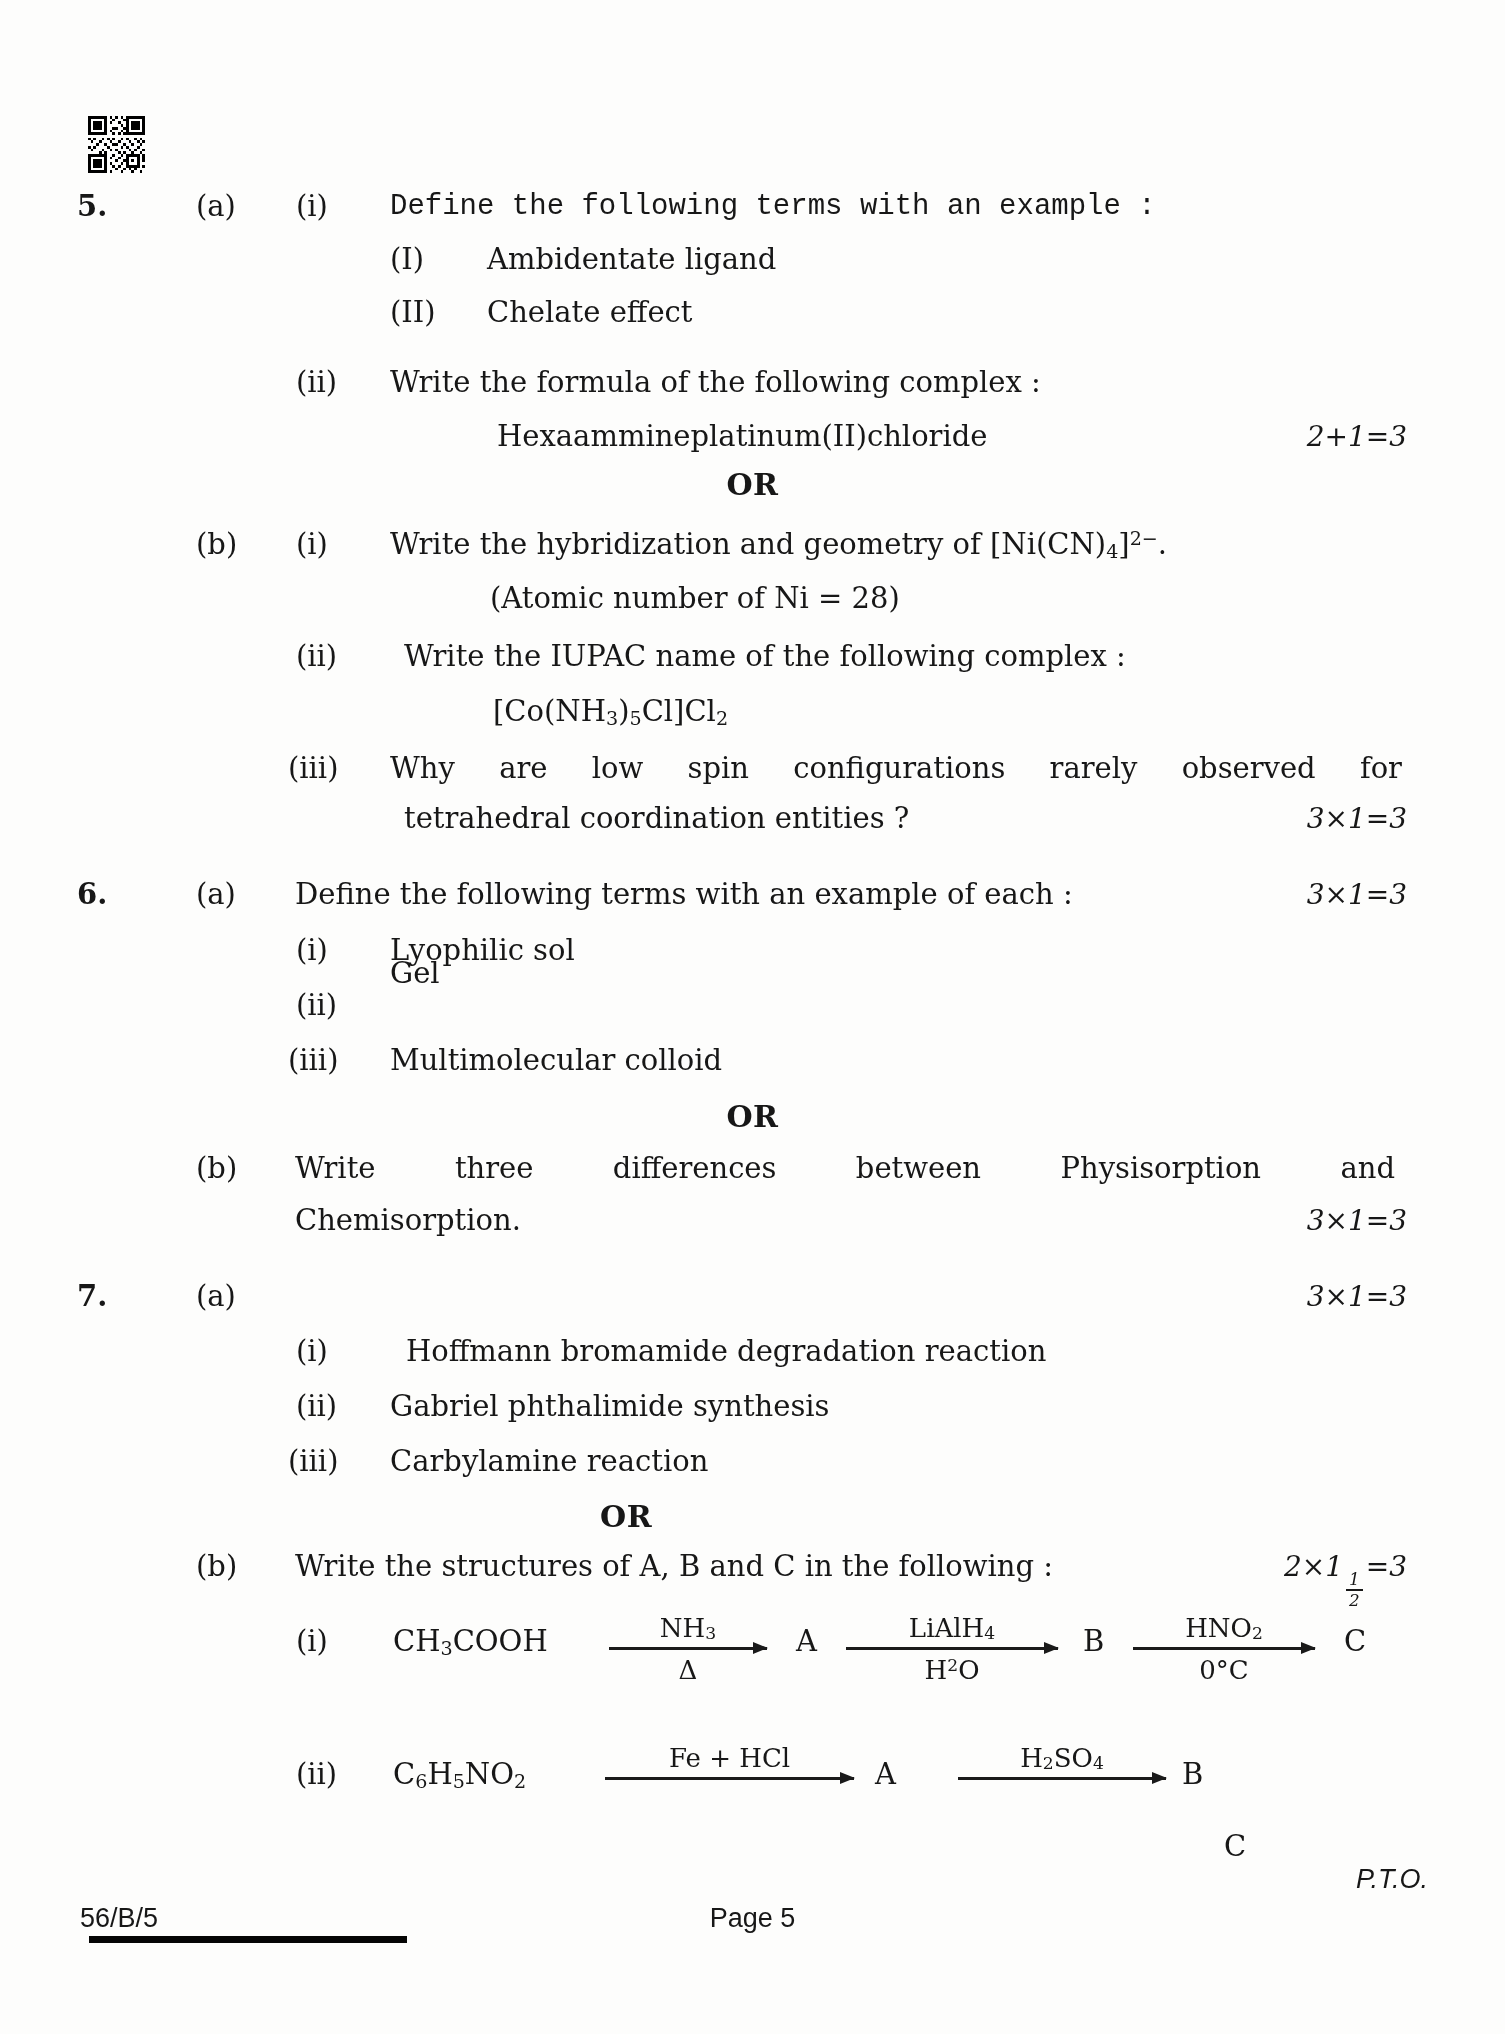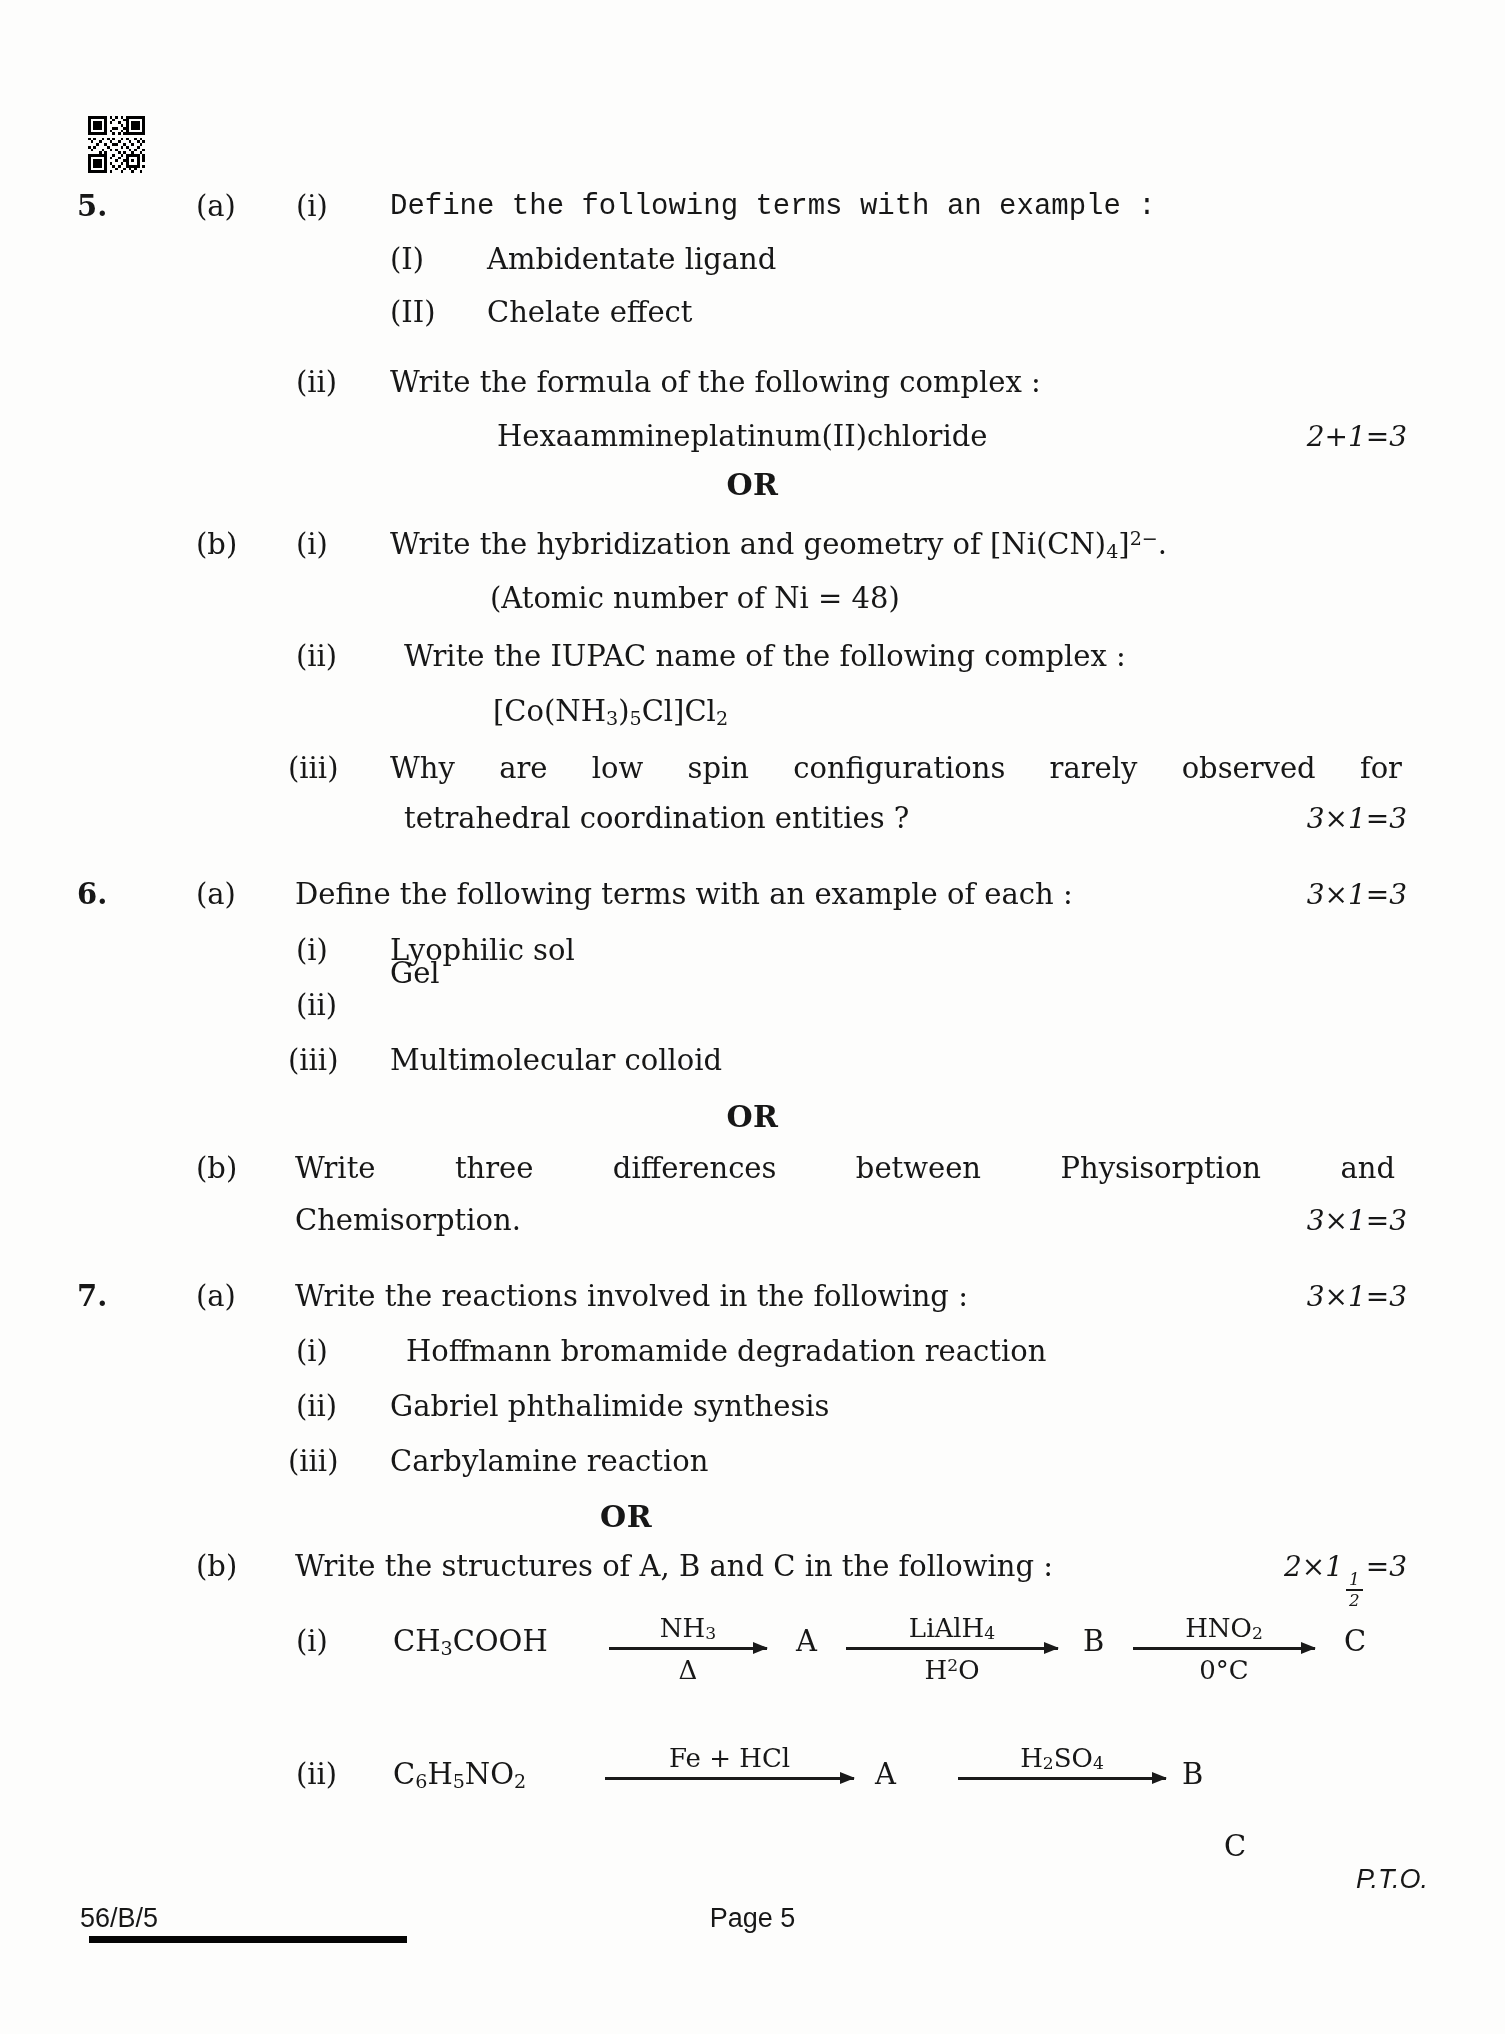--- a/index.html
+++ b/index.html
@@ -68,21 +68,21 @@
   <div class="ln" style="left:390px; top:366px;">Write the formula of the following complex :</div>
 
   <div class="ln" style="left:497px; top:420px;">Hexaammineplatinum(II)chloride</div>
   <div class="marks" style="top:420px;">2+1=3</div>
 
   <div class="ln or center" style="top:468px;">OR</div>
 
   <div class="ln" style="left:196px; top:528px;">(b)</div>
   <div class="ln" style="left:296px; top:528px;">(i)</div>
   <div class="ln" style="left:390px; top:528px;"><span>Write the hybridization and geometry of </span><span><span class="tk">[Ni(CN)</span><span class="sb">4</span><span class="tk">]</span><span class="sp">2−</span><span class="tk">.</span></span></div>
-  <div class="ln" style="left:490px; top:582px;">(Atomic number of Ni = 48)</div>
+  <div class="ln" style="left:490px; top:582px;">(Atomic number of Ni = 28)</div>
 
   <div class="ln" style="left:296px; top:640px;">(ii)</div>
   <div class="ln" style="left:404px; top:640px;">Write the IUPAC name of the following complex :</div>
   <div class="ln" style="left:493px; top:695px;"><span class="tk">[Co(NH</span><span class="sb">3</span><span class="tk">)</span><span class="sb">5</span><span class="tk">Cl]Cl</span><span class="sb">2</span></div>
 
   <div class="ln" style="left:288px; top:752px;">(iii)</div>
   <div class="ln just" style="left:390px; top:752px; width:1012px;">Why are low spin configurations rarely observed for</div>
   <div class="ln" style="left:404px; top:802px;">tetrahedral coordination entities ?</div>
   <div class="marks" style="top:802px;">3×1=3</div>
 
@@ -100,21 +100,20 @@
 
   <div class="ln or center" style="top:1100px;">OR</div>
 
   <div class="ln" style="left:196px; top:1152px;">(b)</div>
   <div class="ln just" style="left:295px; top:1152px; width:1100px;">Write three differences between Physisorption and</div>
   <div class="ln" style="left:295px; top:1204px;">Chemisorption.</div>
   <div class="marks" style="top:1204px;">3×1=3</div>
 
   <div class="ln bold" style="left:77px; top:1280px;">7.</div>
   <div class="ln" style="left:196px; top:1280px;">(a)</div>
-  <div class="ln" style="left:295px; top:1280px;">Write the reactions involved in the following :</div>
   <div class="marks" style="top:1280px;">3×1=3</div>
 
   <div class="ln" style="left:296px; top:1335px;">(i)</div>
   <div class="ln" style="left:390px; top:1335px;margin-left:16px;">Hoffmann bromamide degradation reaction</div>
   <div class="ln" style="left:296px; top:1390px;">(ii)</div>
   <div class="ln" style="left:390px; top:1390px;">Gabriel phthalimide synthesis</div>
   <div class="ln" style="left:288px; top:1445px;">(iii)</div>
   <div class="ln" style="left:390px; top:1445px;">Carbylamine reaction</div>
 
   <div class="ln or" style="left:600px; top:1500px;">OR</div>

